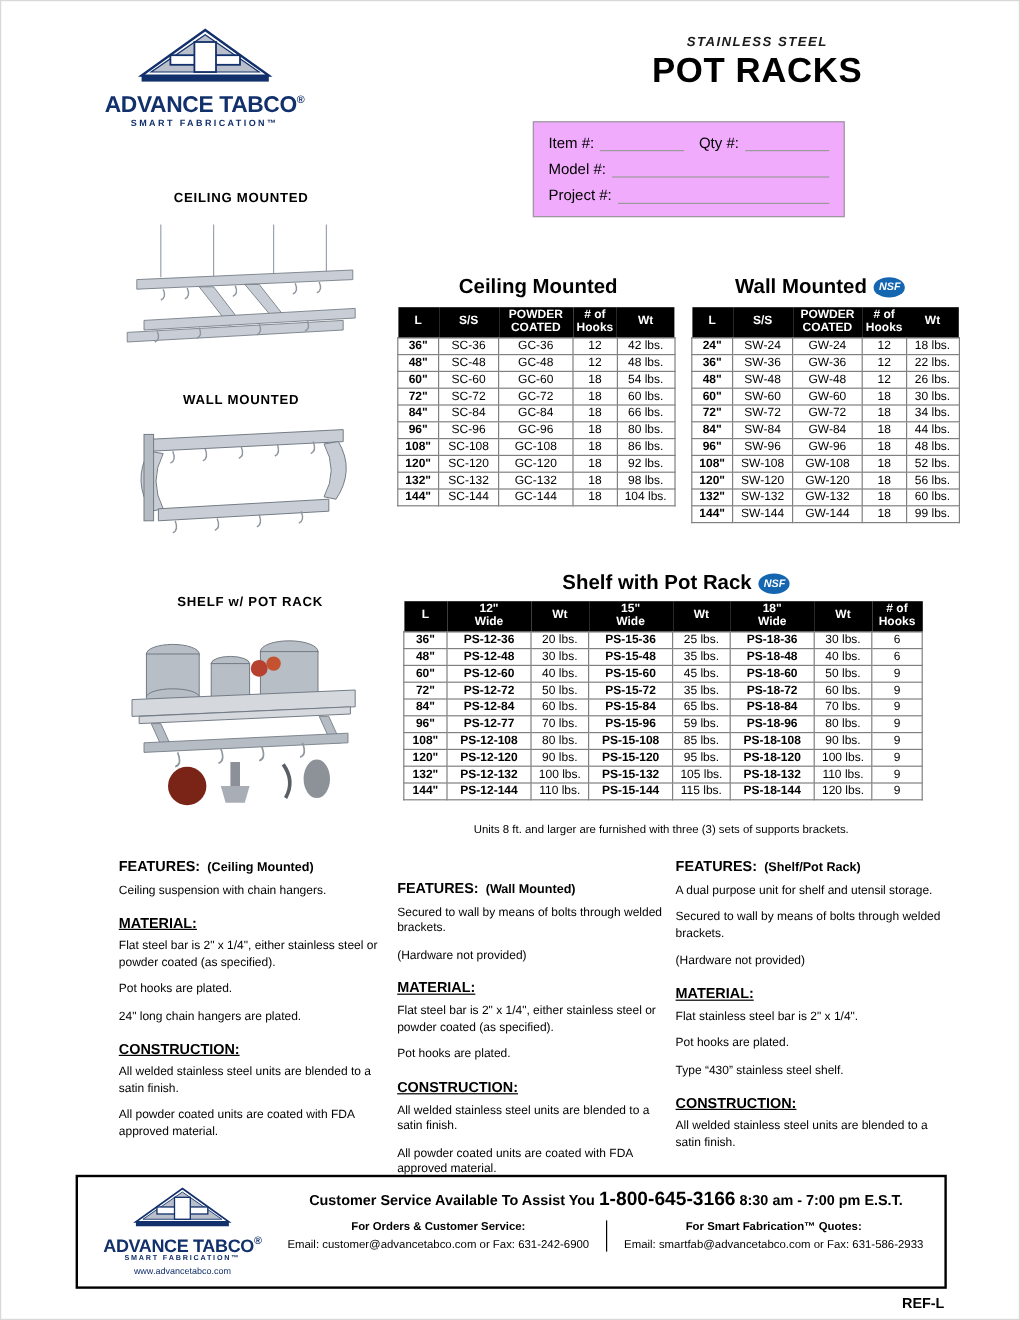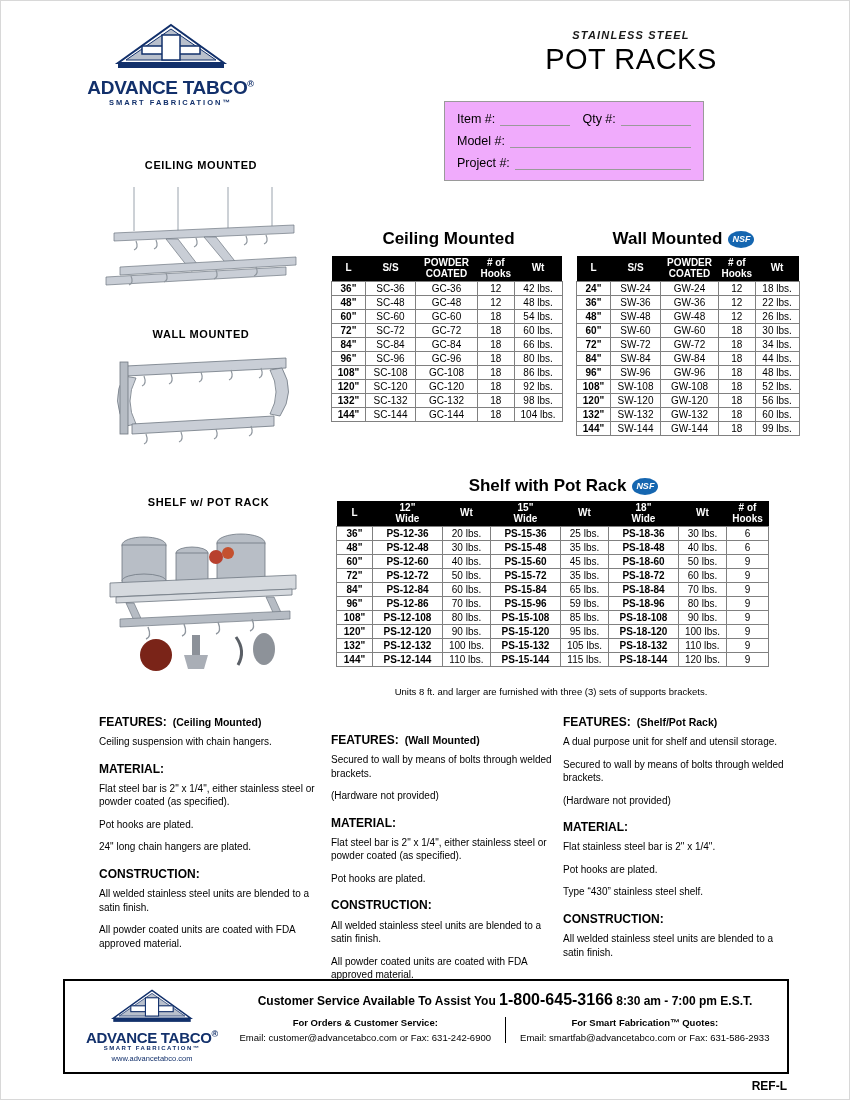--- a/index.html
+++ b/index.html
@@ -21,21 +21,21 @@
   
   .logo-block { position:absolute; left:62px; top:22px; width:215px; text-align:center; }
   .logo-mark { width:150px; height:52px; margin:0 auto; position:relative; }
   .logo-mark svg { display:block; }
   .logo-name { font-size:19px; font-weight:bold; color:#12306b; letter-spacing:-0.3px; margin-top:2px; }
   .logo-name .reg { font-size:9px; vertical-align:super; }
   .logo-sub { font-size:7.5px; font-weight:bold; color:#12306b; letter-spacing:2px; margin-top:-1px; }
 
   .title-block { position:absolute; left:470px; top:28px; width:320px; text-align:center; }
   .title-small { font-size:11px; font-style:italic; font-weight:bold; letter-spacing:1.2px; color:#1a1a1a; }
-  .title-main { font-size:29px; font-weight:normal; letter-spacing:0.5px; margin-top:2px; }
+  .title-main { font-size:29px; font-weight:bold; letter-spacing:0.5px; margin-top:2px; }
 
   .info-box {
     position:absolute; left:443px; top:100px; width:260px; height:80px;
     border:1px solid #9a9a9a; background:#f0abfc;
     padding:10px 12px 0 12px;
   }
   .info-row { display:flex; align-items:flex-end; margin-bottom:8px; font-size:12.5px; }
   .info-label { white-space:nowrap; }
   .info-line { flex:1; border-bottom:1px solid #9a9a9a; height:13px; margin-left:5px; }
   .info-label2 { white-space:nowrap; margin-left:12px; }
@@ -79,21 +79,21 @@
 
   
   .col { position:absolute; top:713px; font-size:10px; line-height:1.35; }
   #col1 { left:98px; width:222px; }
   #col2 { left:330px; width:225px;margin-top:18px; }
   #col3 { left:562px; width:230px; }
   .col h3 { font-size:12px; font-weight:bold; margin:0 0 5px 0; display:inline; }
   .col .hsub { font-size:10.5px; font-weight:bold; margin-left:6px; }
   .col p { margin:0 0 9px 0; }
   .col .head-row { margin-bottom:5px; }
-  .col .head2 { font-size:12px; font-weight:bold; margin:12px 0 5px 0; }
+  .col .head2 { font-size:12px; font-weight:bold; margin:12px 0 5px 0;text-decoration:underline; }
 
   
   .footer {
     position:absolute; left:62px; top:978px; width:726px; height:95px;
     border:2px solid #000; background:#fff;
   }
   .foot-logo { position:absolute; left:12px; top:8px; width:150px; text-align:center; }
   .foot-logo .logo-mark { width:112px; height:38px; }
   .foot-logo .logo-name { font-size:15px; }
   .foot-logo .logo-sub { font-size:6px; letter-spacing:1.5px; }
@@ -485,21 +485,21 @@
             <td>PS-12-84</td>
             <td>60 lbs.</td>
             <td>PS-15-84</td>
             <td>65 lbs.</td>
             <td>PS-18-84</td>
             <td>70 lbs.</td>
             <td>9</td>
           </tr>
           <tr>
             <td>96"</td>
-            <td>PS-12-86</td>
+            <td>PS-12-77</td>
             <td>70 lbs.</td>
             <td>PS-15-96</td>
             <td>59 lbs.</td>
             <td>PS-18-96</td>
             <td>80 lbs.</td>
             <td>9</td>
           </tr>
           <tr>
             <td>108"</td>
             <td>PS-12-108</td>

